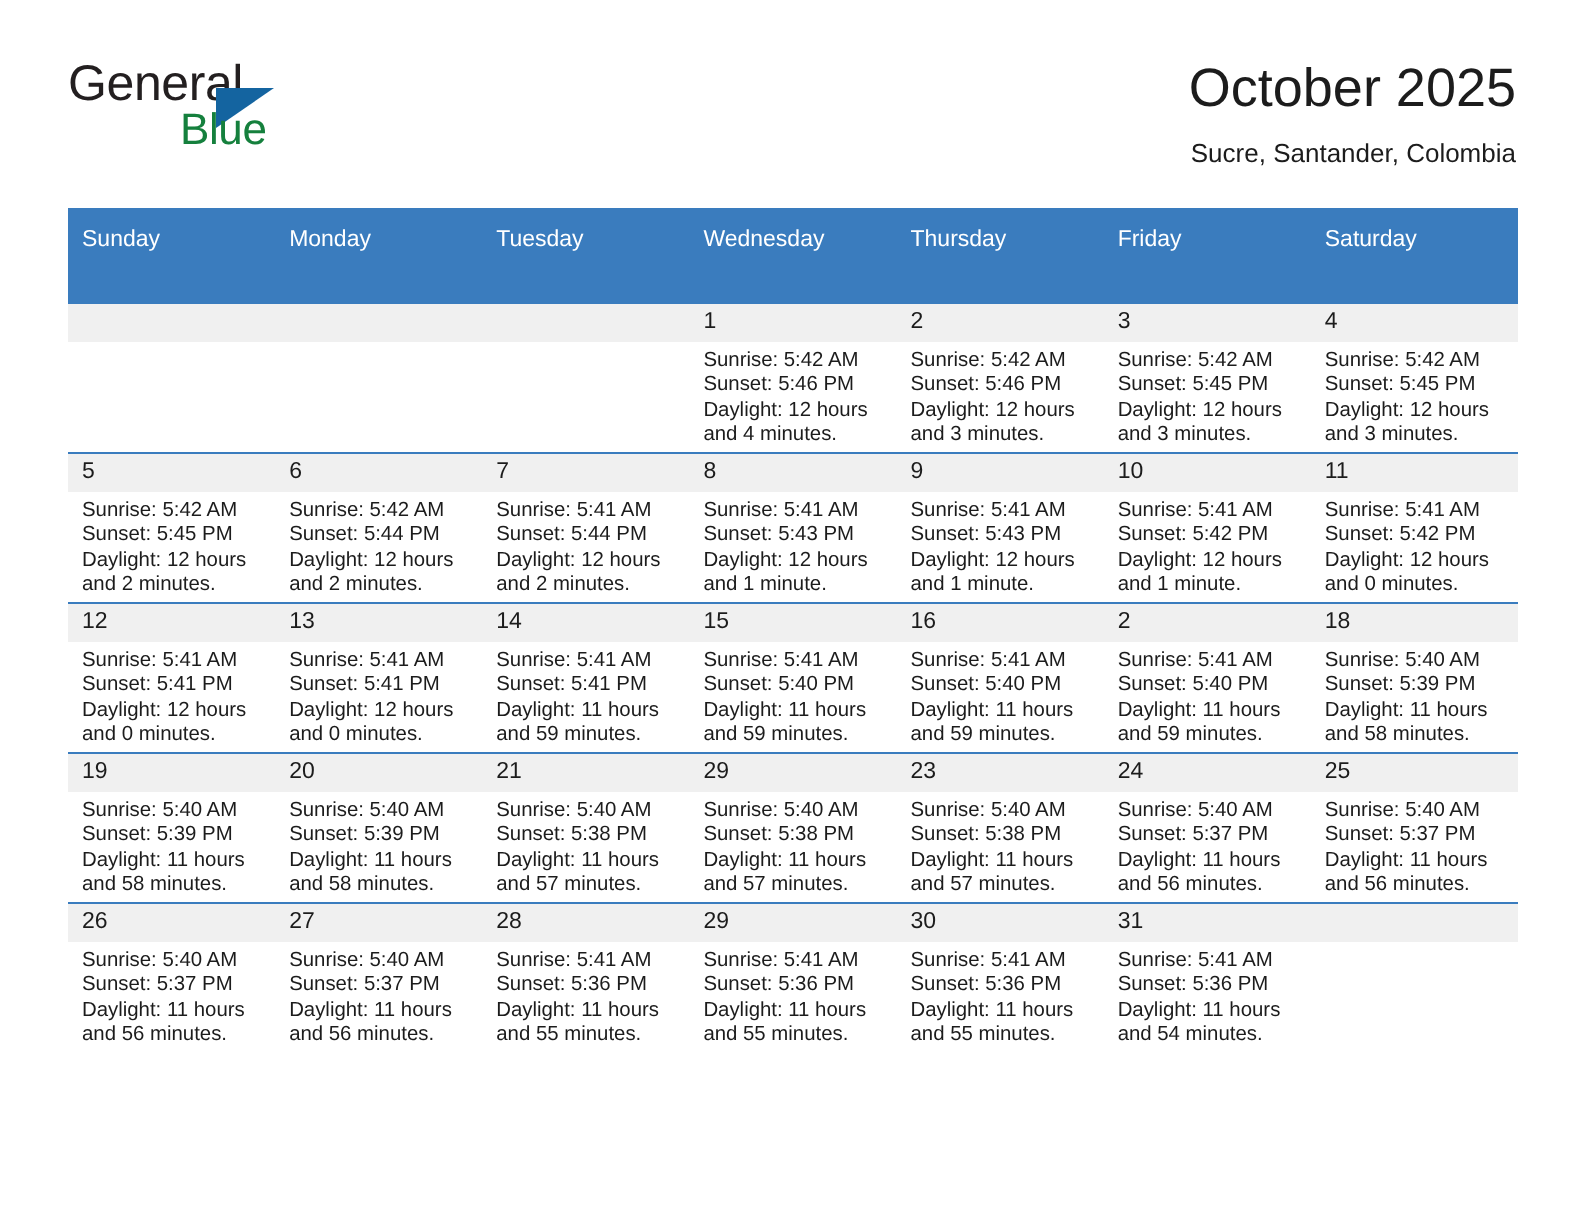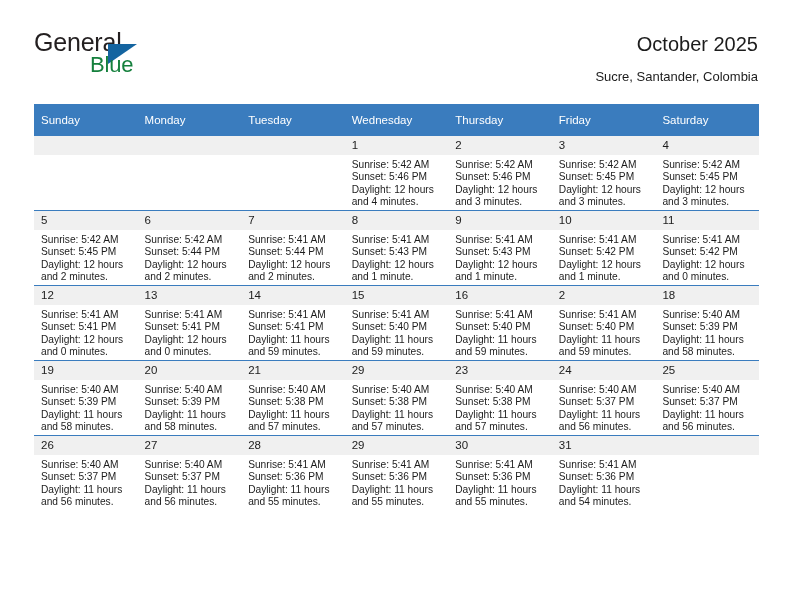--- a/index.html
+++ b/index.html
@@ -65,21 +65,21 @@
     font-family: "Liberation Sans", sans-serif;
   }
 
   .title-block {
     position: absolute;
     right: 0;
     top: 0;
     text-align: right;
   }
   .cal-title {
-    font-size: 20px;
+    font-size: 27px;
     color: #1c1c1c;
     line-height: 32px;
     white-space: nowrap;
   }
   .cal-subtitle {
     margin-top: 8px;
     font-size: 13px;
     color: #1c1c1c;
     line-height: 18px;
     white-space: nowrap;
@@ -93,21 +93,21 @@
     width: 725px;
     border-collapse: collapse;
     table-layout: fixed;
   }
   .calendar th {
     background: #3a7cbe;
     color: #ffffff;
     font-size: 11.5px;
     font-weight: normal;
     text-align: left;
-    padding: 6px 0 6px 7px;
+    padding: 6px 0 22px 7px;
     height: 19px;
     vertical-align: middle;
     border: none;
     margin-top: 36px;
   }
   .calendar td {
     width: 103.57px;
     height: 74px;
     vertical-align: top;
     padding: 0;

